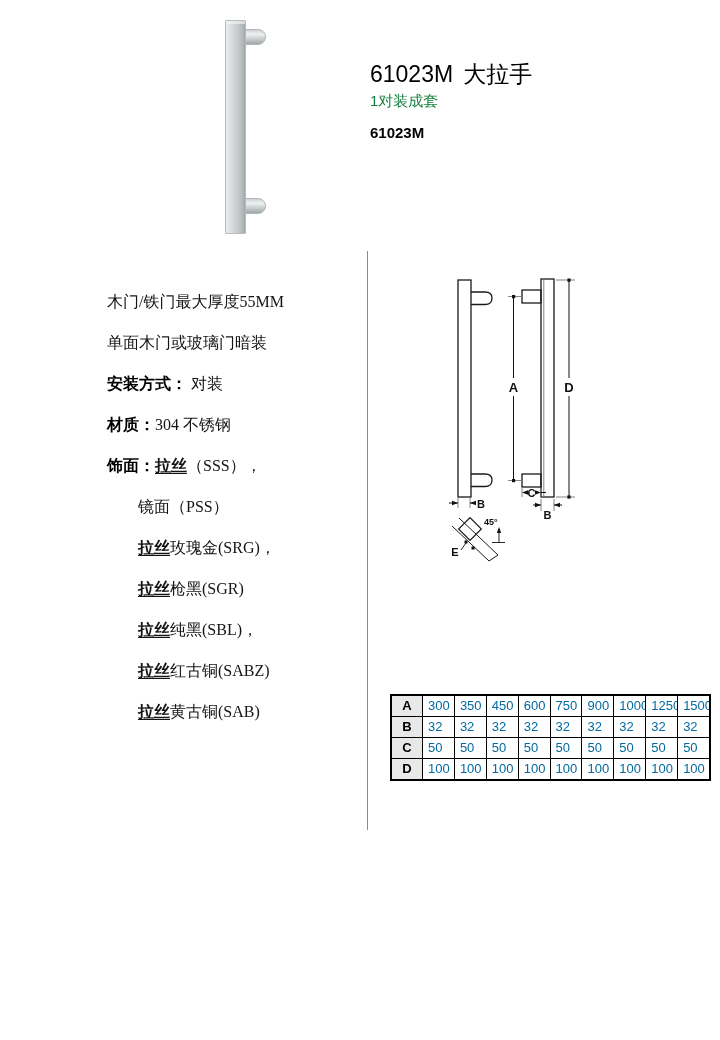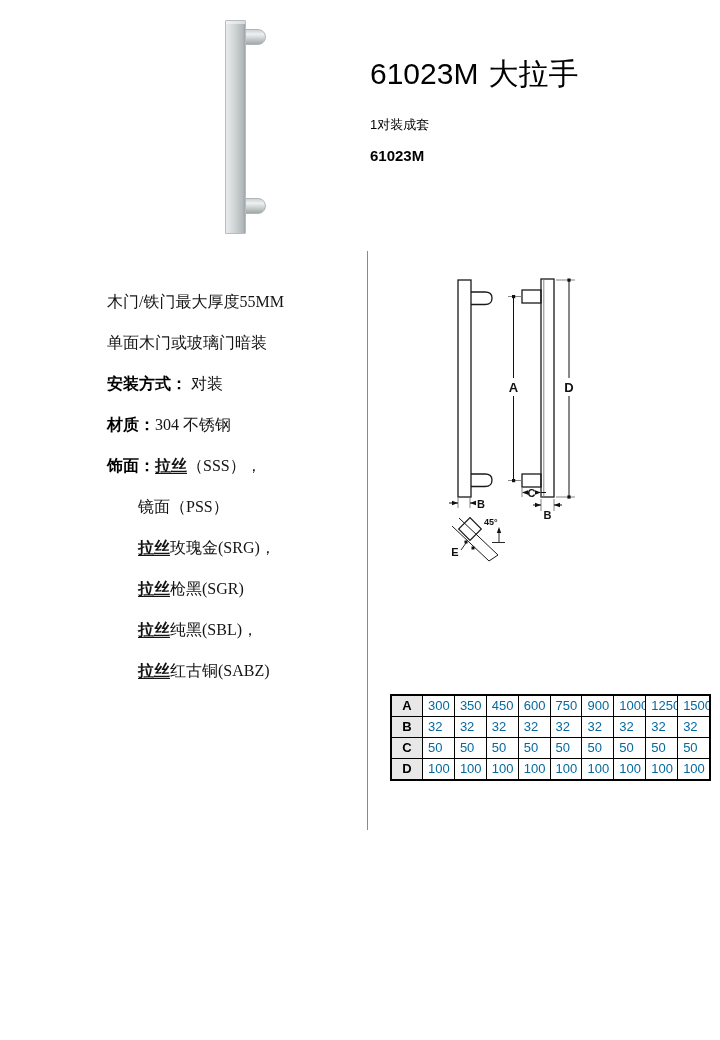--- a/index.html
+++ b/index.html
@@ -14,24 +14,24 @@
   .photo-bar::before{content:"";position:absolute;left:0;top:0;width:100%;height:3px;
     background:linear-gradient(90deg,#f2f4f4,#d8dcdc);}
   .photo-post{position:absolute;left:242px;width:22px;height:14px;z-index:1;
     background:linear-gradient(180deg,#cdd2d3 0%,#eef1f1 30%,#c2c7c8 70%,#a2a8a9 100%);
     border:1px solid #b0b6b7;border-radius:0 8px 8px 0;}
   .photo-post.top{top:29px;}
   .photo-post.bottom{top:198px;}
 
   
   .title-block{position:absolute;left:370px;top:56px;}
-  .title-line{font-size:30px;line-height:36px;color:#000;white-space:nowrap;}
+  .title-line{font-size:23px;line-height:36px;color:#000;white-space:nowrap;}
   .title-code{font-family:"Liberation Sans",sans-serif;margin-right:10px;}
   .title-name{font-family:"DejaVu Serif","Liberation Serif",serif;}
-  .subtitle{margin-top:24px;font-size:13px;color:#000000;
+  .subtitle{font-size:15px;color:#15803d;
     font-family:"Liberation Sans",sans-serif;}
   .model{margin-top:13px;font-size:15px;font-weight:700;color:#000;
     font-family:"Liberation Sans",sans-serif;}
 
   
   .specs{position:absolute;left:107px;top:288px;width:250px;
     font-family:"Liberation Serif","DejaVu Serif",serif;font-size:16px;color:#141414;}
   .spec-line{height:38px;line-height:22px;padding-top:3px;white-space:nowrap;}
   .spec-line b{font-weight:700;color:#000;}
   .spec-line u{text-decoration:underline;text-underline-offset:2px;font-weight:bold;}
@@ -81,20 +81,21 @@
         <div class="spec-line"><b>材质：</b><u></u><span>304 不锈钢</span></div>
         <div class="spec-line"><b>饰面：</b><u>拉丝</u><span>（SSS），</span></div>
       </div>
     <div class="finish-group">
 
     <div class="spec-line"><u></u><span>镜面（PSS）</span></div>
         <div class="spec-line"><u>拉丝</u><span>玫瑰金(SRG)，</span></div>
         <div class="spec-line"><u>拉丝</u><span>枪黑(SGR)</span></div>
         <div class="spec-line"><u>拉丝</u><span>纯黑(SBL)，</span></div>
         <div class="spec-line"><u>拉丝</u><span>红古铜(SABZ)</span></div>
+        <div class="spec-line"><u>拉丝</u><span>黄古铜(SAB)</span></div>
       </div>
   </div>
 
   <div class="vline"></div>
 
   <svg class="drawing" width="170" height="315" viewBox="438 260 170 315">
     <g stroke="#1a1a1a" stroke-width="1.3" fill="none">
       <rect x="458" y="280" width="13" height="217"></rect>
       <path d="M471 292 L485 292 Q492 292 492 298 Q492 304.5 485 304.5 L471 304.5"></path>
       <path d="M471 474 L485 474 Q492 474 492 480 Q492 486.5 485 486.5 L471 486.5"></path>

